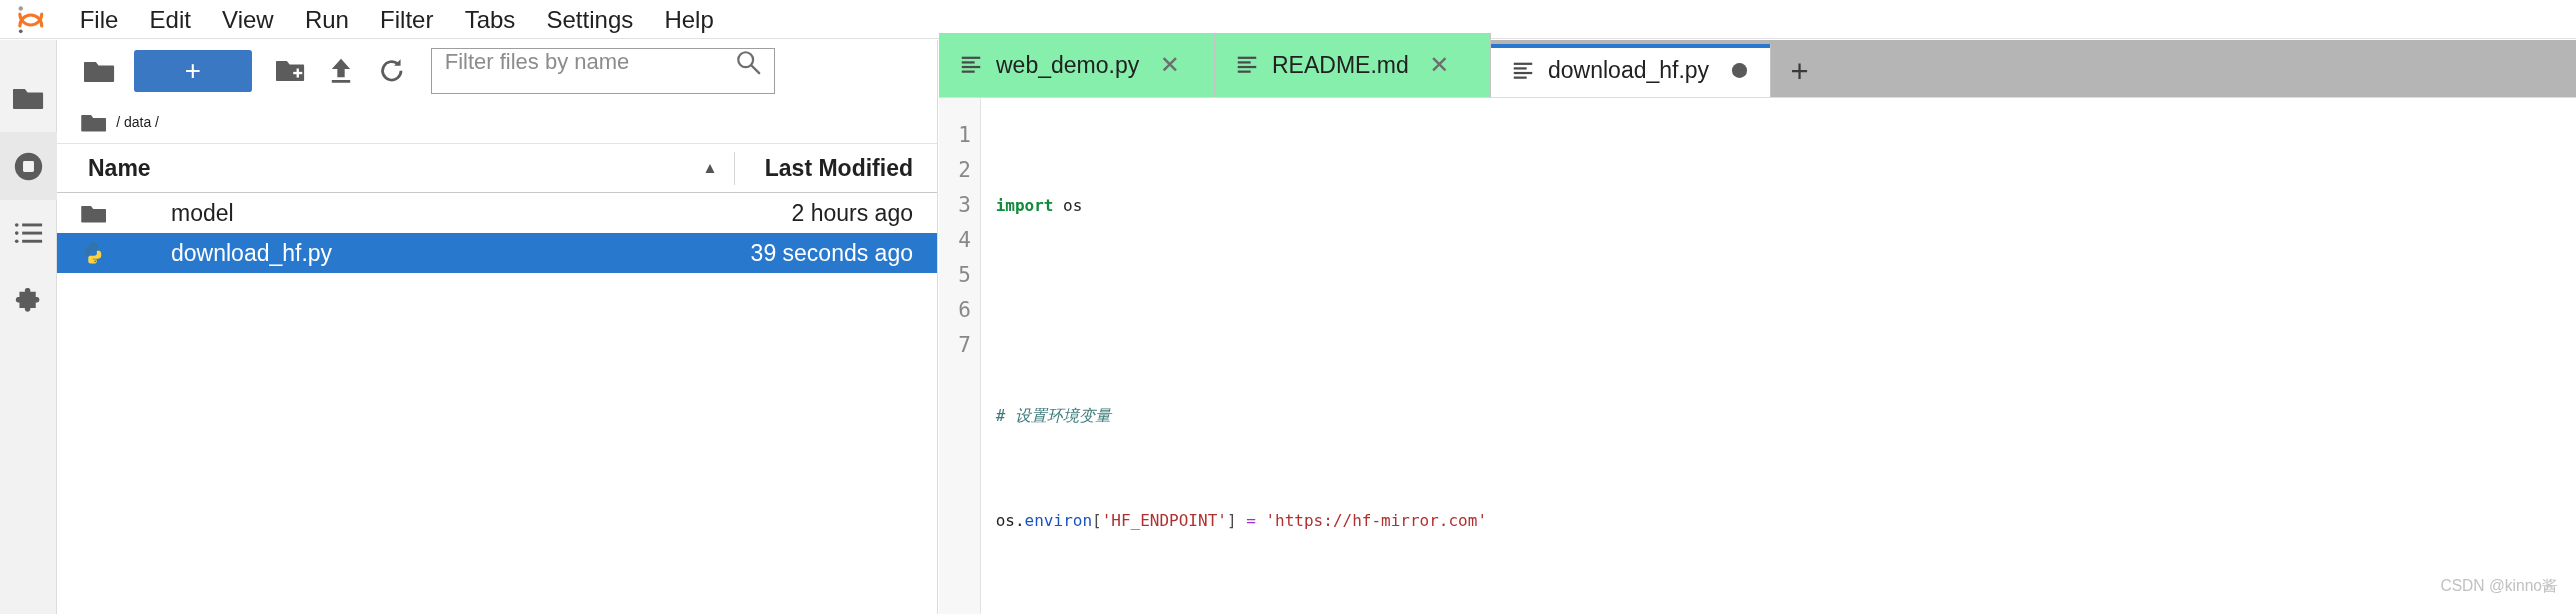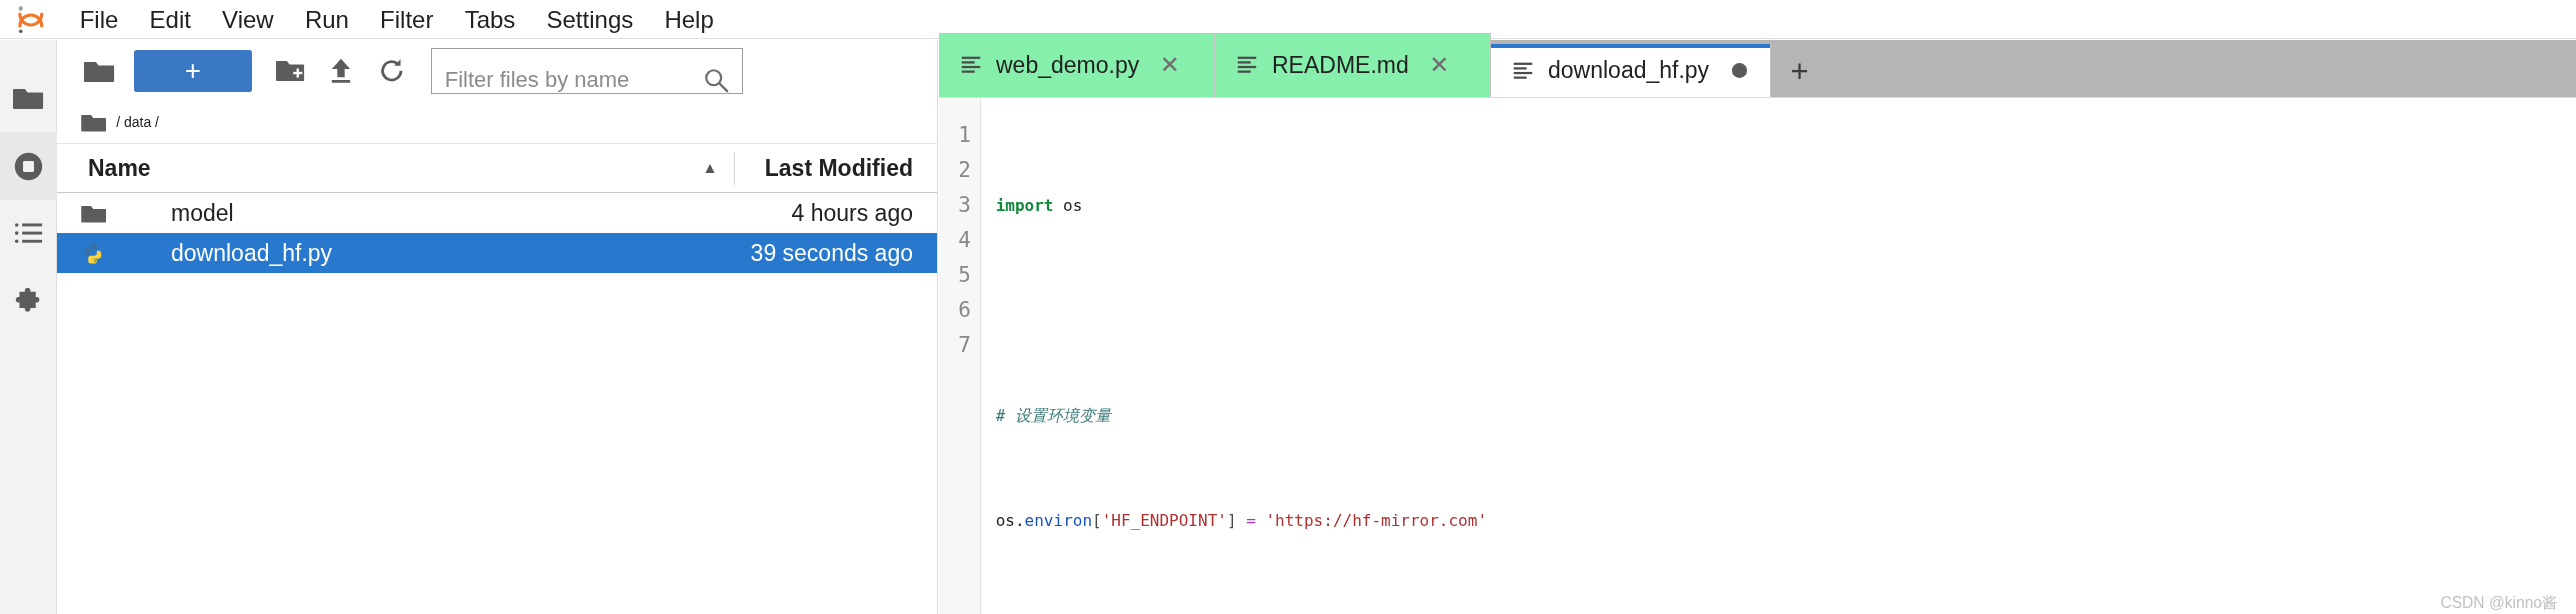--- a/index.html
+++ b/index.html
@@ -41,22 +41,22 @@
   }
   .fp-toolbar { height:61px; display:flex; align-items:center; padding:0 13px 0 16.5px; gap:0; }
   .tb-icon { width:51px; height:44px; display:flex; align-items:center; justify-content:center; cursor:pointer; flex:none; }
   .new-btn {
     width:118px; height:42px; background:#3b78c3; border-radius:2.8px;
     display:flex; align-items:center; justify-content:center;
     color:#fff; font-size:27.6px; font-weight:300; margin-right:13px; margin-left:9.2px;
     cursor:pointer; flex:none;
   }
   .filter-box {
-    margin-left:13px; width:312px; height:46px; border:0.9px solid #9e9e9e;
-    background:#fff; display:flex; align-items:flex-end; padding:0 13px; cursor:text; flex:none;
+    margin-left:13px; width:344px; height:46px; border:0.9px solid #9e9e9e;
+    background:#fff; display:flex; align-items:flex-start; padding:0 13px; cursor:text; flex:none;
   }
   .filter-text { flex:1; font-size:22px; color:#8c8c8c; white-space:nowrap; }
 
   .breadcrumb { height:42px; display:flex; align-items:center; padding-left:24px; gap:9.2px; }
   .breadcrumb-text { font-size:14px; color:#212121; }
 
   .fb-header {
     height:50px; display:flex; align-items:center;
     border-top:0.9px solid #e4e4e4; border-bottom:0.9px solid #c9c9c9;
     background:#fff; padding-left:31px;
@@ -115,21 +115,21 @@
   }
   .code .ln { min-height:35px; }
   .kw { color:#128a3c; font-weight:700; }
   .cmt { color:#3c7a79; font-style:italic;text-align:center; }
   .fn { color:#1a53bd; }
   .str { color:#b03030; }
   .op { color:#9b30c9; }
   .brk { color:#4a4a4a; }
 
   .watermark {
-    position:absolute; right:18.4px; bottom:1px;
+    position:absolute; right:18.4px; bottom:18px;
     font-size:15.6px; color:#c0c0c0; white-space:nowrap;
   }
   .icon-svg { display:block; }
 </style>
 </head>
 <body>
 
 <div id="app">
 
   <div class="menubar">
@@ -260,21 +260,21 @@
       <div class="col-mod">Last Modified</div>
     </div>
 
     <div class="fb-row">
       <span class="r-icon">
         <svg class="icon-svg" width="26" height="21" viewBox="0 0 34 28">
           <path d="M1 4 h12 l3 4 h16 a1 1 0 0 1 1 1 v16 a1 1 0 0 1 -1 1 h-31 a1 1 0 0 1 -1 -1 v-20 a1 1 0 0 1 1 -1 z" fill="#5c5c5c"></path>
         </svg>
       </span>
       <span class="r-name">model</span>
-      <span class="r-mod">4 hours ago</span>
+      <span class="r-mod">2 hours ago</span>
     </div>
 
     <div class="fb-row selected">
       <span class="r-icon">
         <svg class="icon-svg" width="24" height="24" viewBox="0 0 26 26">
           <path d="M13 1.5 c-4 0-4 1.8-4 1.8 v2.6 h4.2 v1 H7.2 S4 6.6 4 11.2 c0 4.6 2.8 4.4 2.8 4.4 h2 v-2.6 s-.1-2.8 2.7-2.8 h4 s2.6 .05 2.6-2.5 V4.1 S18.5 1.5 13 1.5 z m-2.3 1.6 a.95 .95 0 1 1 0 1.9 .95 .95 0 0 1 0-1.9 z" fill="#3572A5"></path>
           <path d="M13 24.5 c4 0 4-1.8 4-1.8 v-2.6 h-4.2 v-1 h5.9 s3.3 .4 3.3-4.2 c0-4.6-2.8-4.4-2.8-4.4 h-2 v2.6 s.1 2.8-2.7 2.8 h-4 s-2.6-.05-2.6 2.5 v3.6 S7.5 24.5 13 24.5 z m2.3-1.6 a.95 .95 0 1 1 0-1.9 .95 .95 0 0 1 0 1.9 z" fill="#FFD43B"></path>
         </svg>
       </span>
       <span class="r-name">download_hf.py</span>

